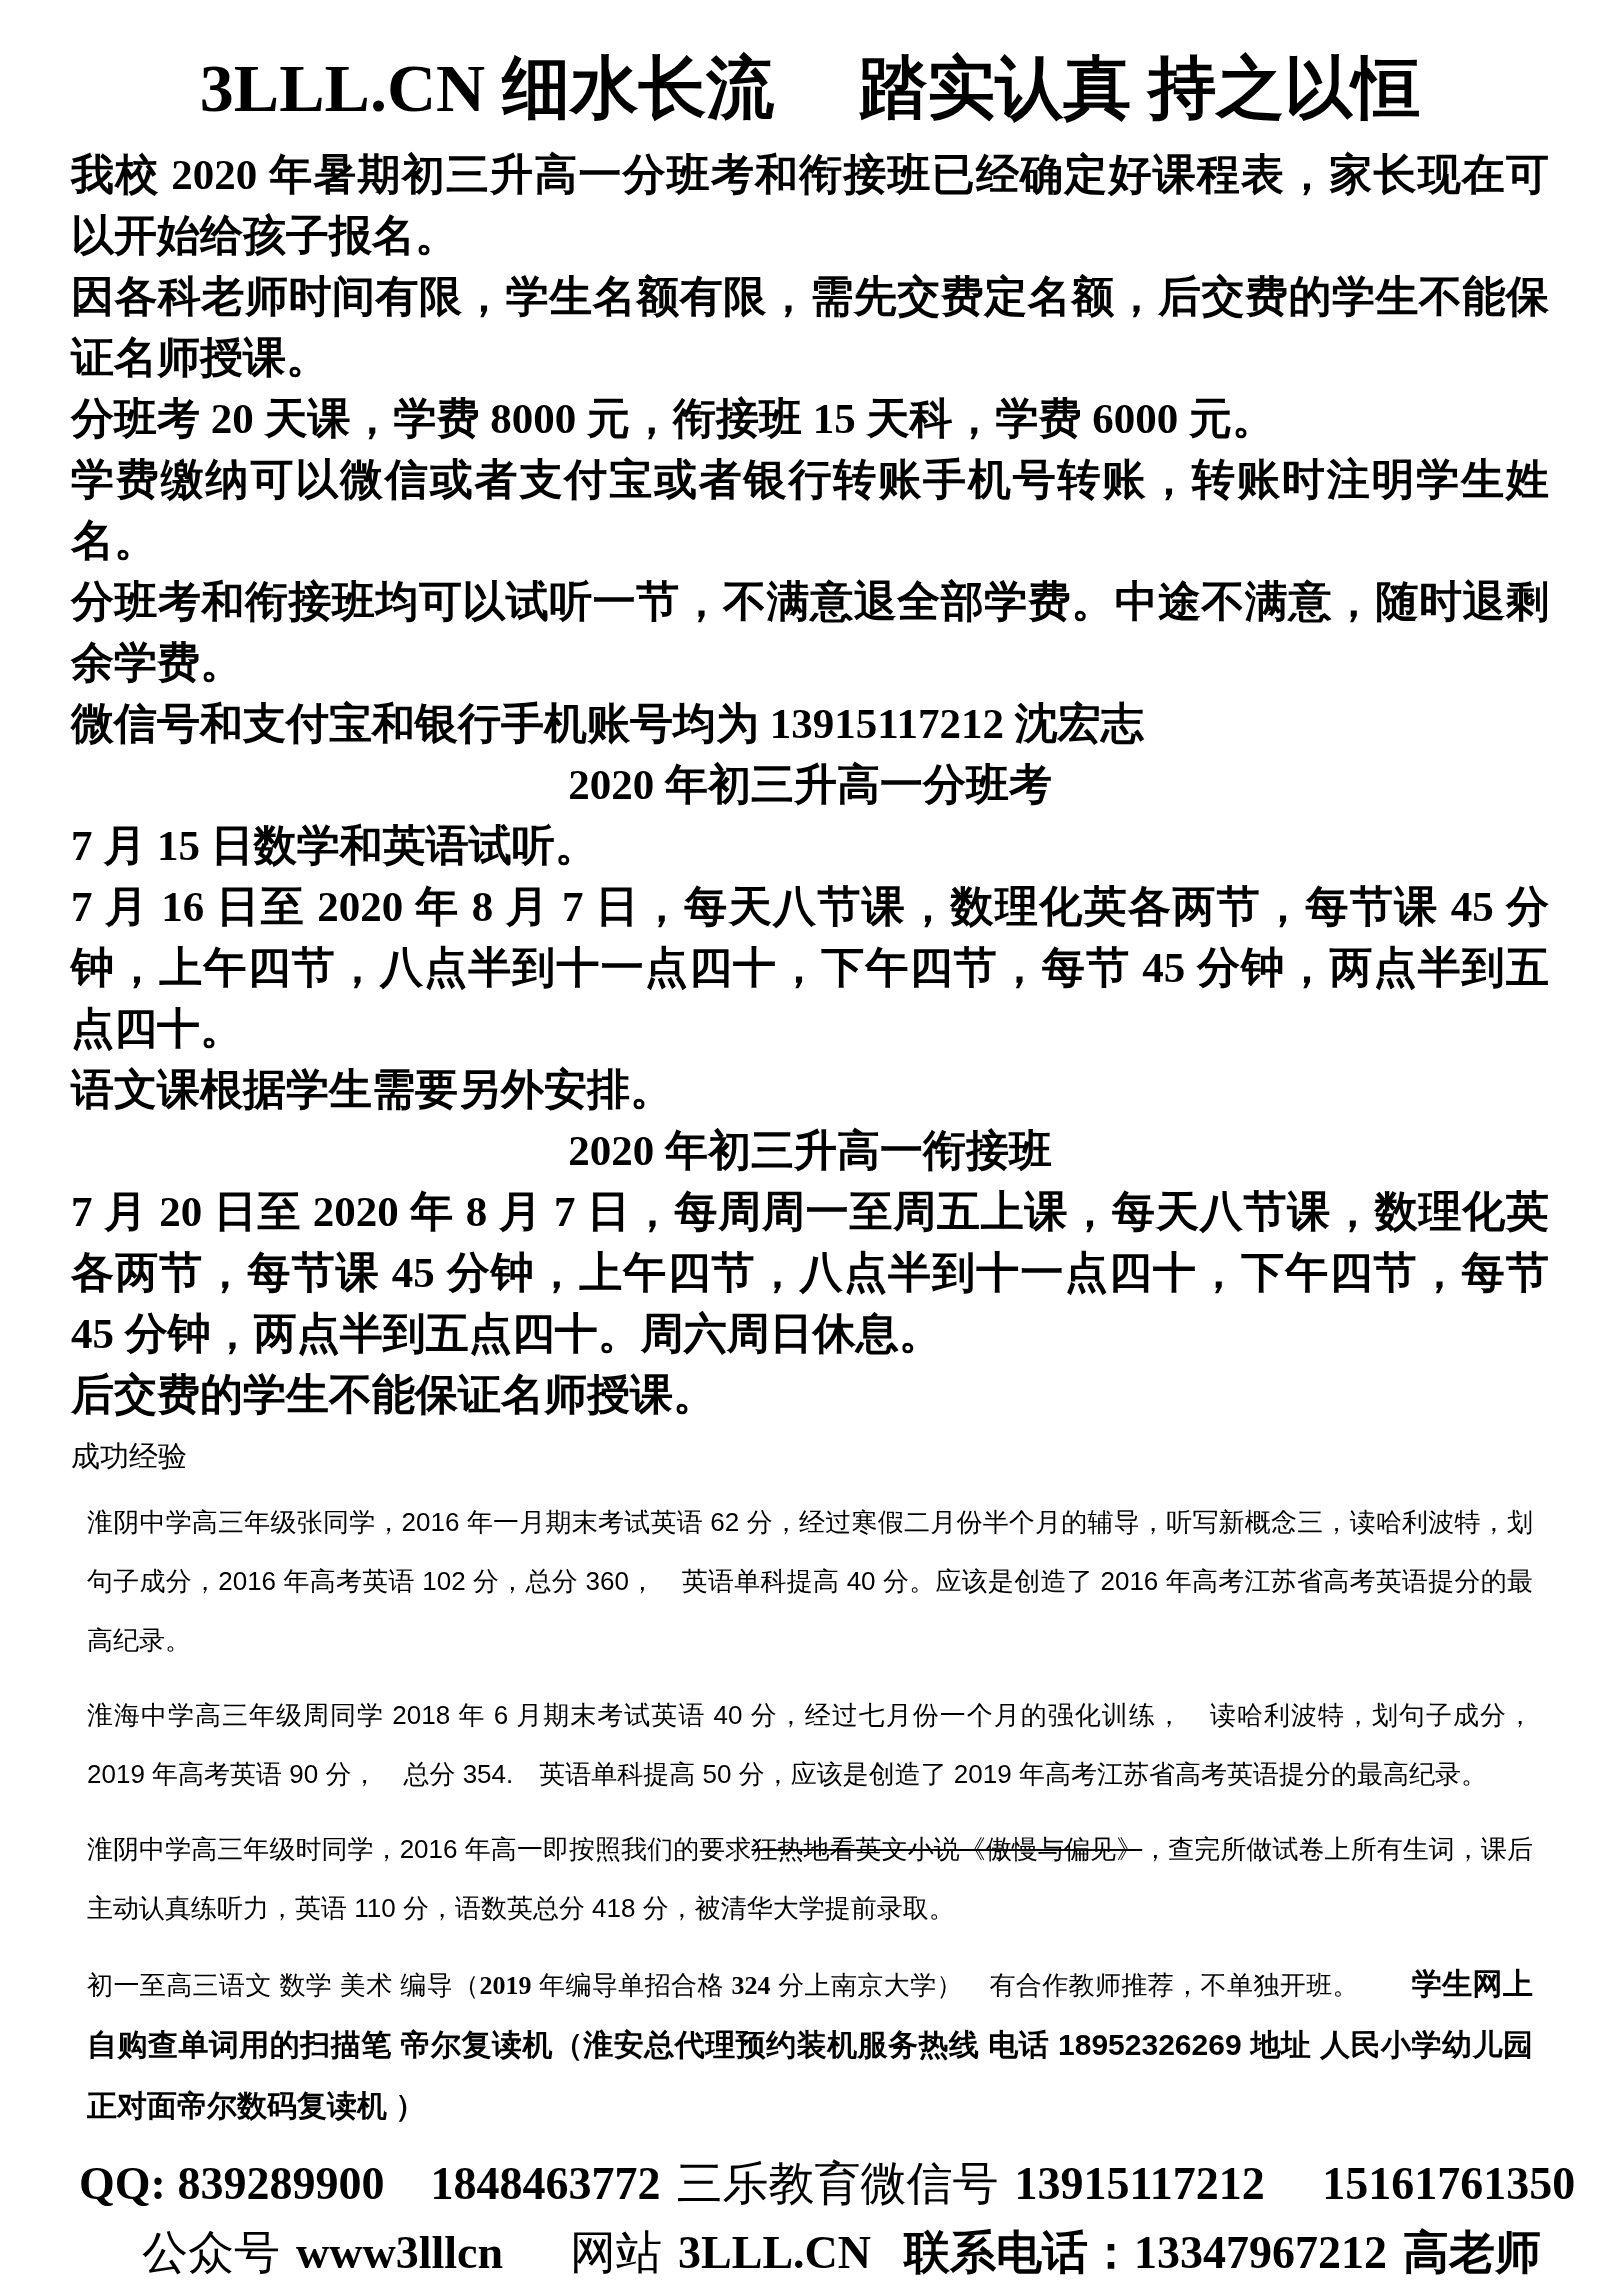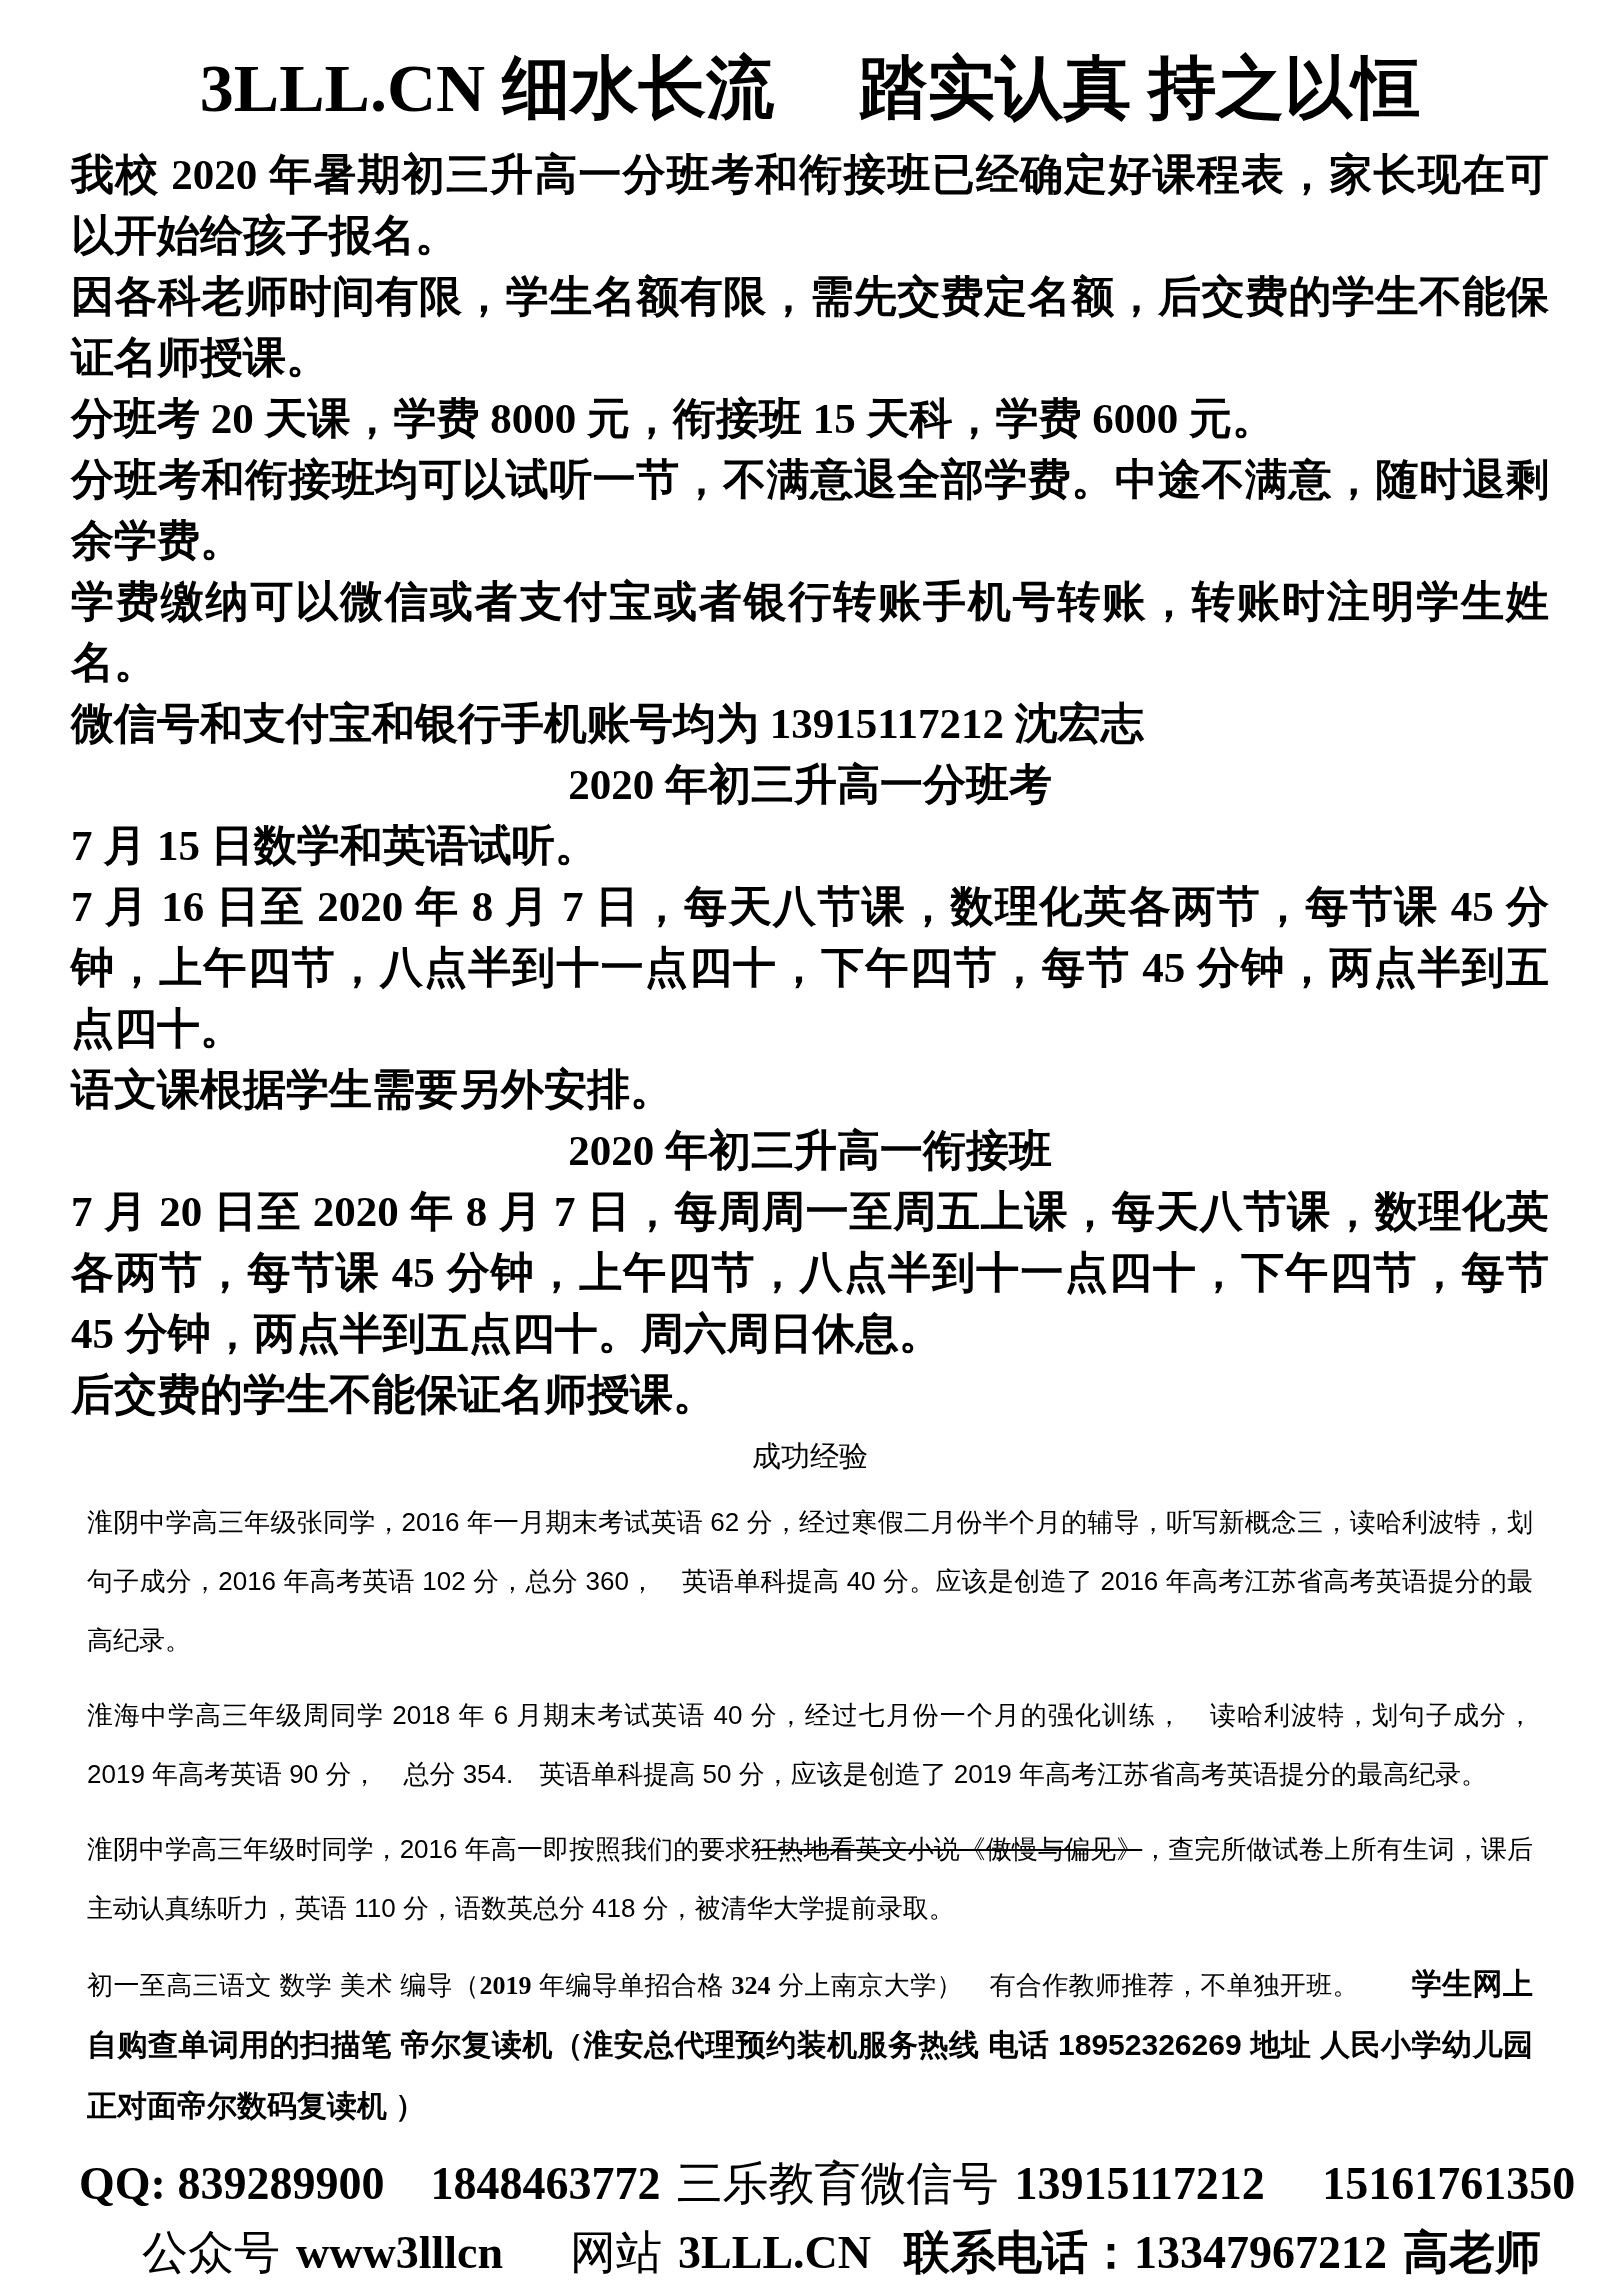--- a/index.html
+++ b/index.html
@@ -29,21 +29,20 @@
     line-height: 61px;
     text-align: justify;
     margin: 0;
   }
   .center { text-align: center; }
   .success-heading {
     font-family: "Liberation Sans", sans-serif;
     font-weight: 400;
     font-size: 29px;
     line-height: 41px;
-    text-align: center;
     margin: 11.6px 0 7.2px 0;
   }
   .small-p {
     font-family: "Liberation Sans", sans-serif;
     font-weight: 400;
     font-size: 26px;
     line-height: 59px;
     text-align: justify;
     margin: 16px;
   }
@@ -82,22 +81,22 @@
 </head>
 <body>
 
 <div class="page">
 
   <h1 class="title">3LLL.CN 细水长流　 踏实认真 持之以恒</h1>
 
   <p class="body-p">我校 2020 年暑期初三升高一分班考和衔接班已经确定好课程表，家长现在可以开始给孩子报名。</p>
   <p class="body-p">因各科老师时间有限，学生名额有限，需先交费定名额，后交费的学生不能保证名师授课。</p>
   <p class="body-p">分班考 20 天课，学费 8000 元，衔接班 15 天科，学费 6000 元。</p>
+  <p class="body-p">学费缴纳可以微信或者支付宝或者银行转账手机号转账，转账时注明学生姓名。</p>
   <p class="body-p">分班考和衔接班均可以试听一节，不满意退全部学费。中途不满意，随时退剩余学费。</p>
-  <p class="body-p">学费缴纳可以微信或者支付宝或者银行转账手机号转账，转账时注明学生姓名。</p>
   <p class="body-p">微信号和支付宝和银行手机账号均为 13915117212 沈宏志</p>
 
   <p class="body-p center">2020 年初三升高一分班考</p>
   <p class="body-p">7 月 15 日数学和英语试听。</p>
   <p class="body-p">7 月 16 日至 2020 年 8 月 7 日，每天八节课，数理化英各两节，每节课 45 分钟，上午四节，八点半到十一点四十，下午四节，每节 45 分钟，两点半到五点四十。</p>
   <p class="body-p">语文课根据学生需要另外安排。</p>
 
   <p class="body-p center">2020 年初三升高一衔接班</p>
   <p class="body-p">7 月 20 日至 2020 年 8 月 7 日，每周周一至周五上课，每天八节课，数理化英各两节，每节课 45 分钟，上午四节，八点半到十一点四十，下午四节，每节 45 分钟，两点半到五点四十。周六周日休息。</p>
   <p class="body-p">后交费的学生不能保证名师授课。</p>

